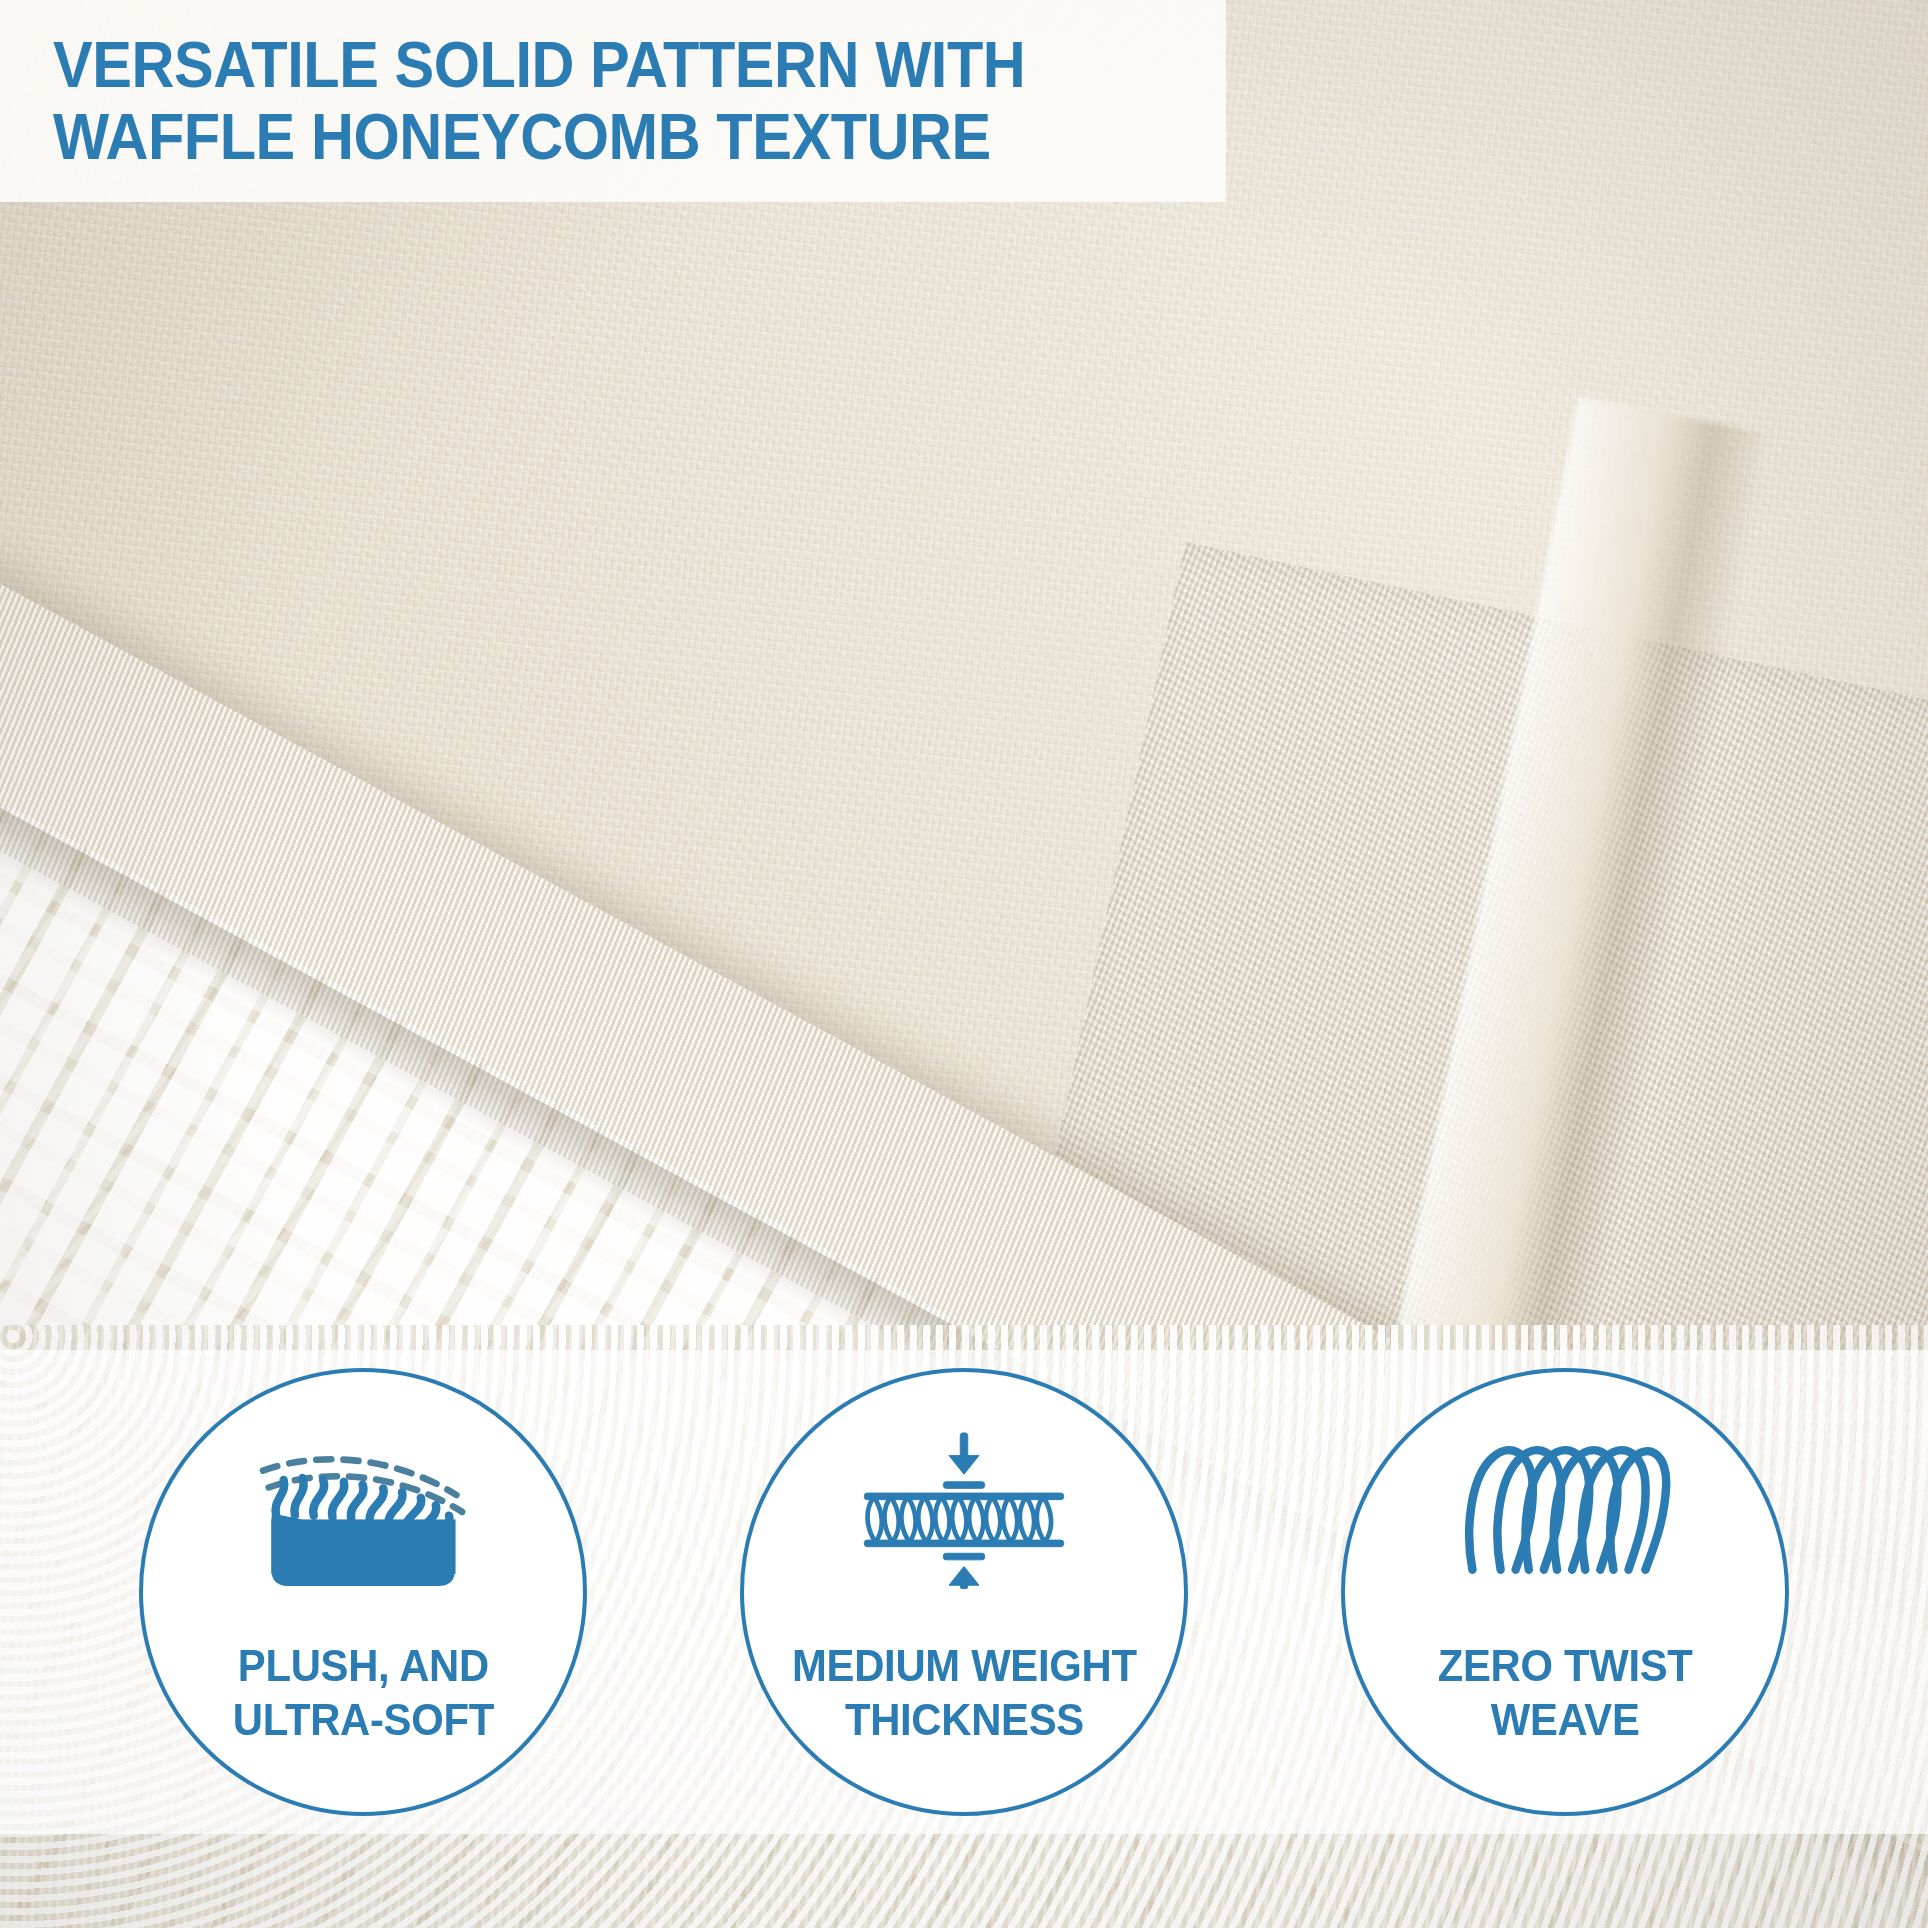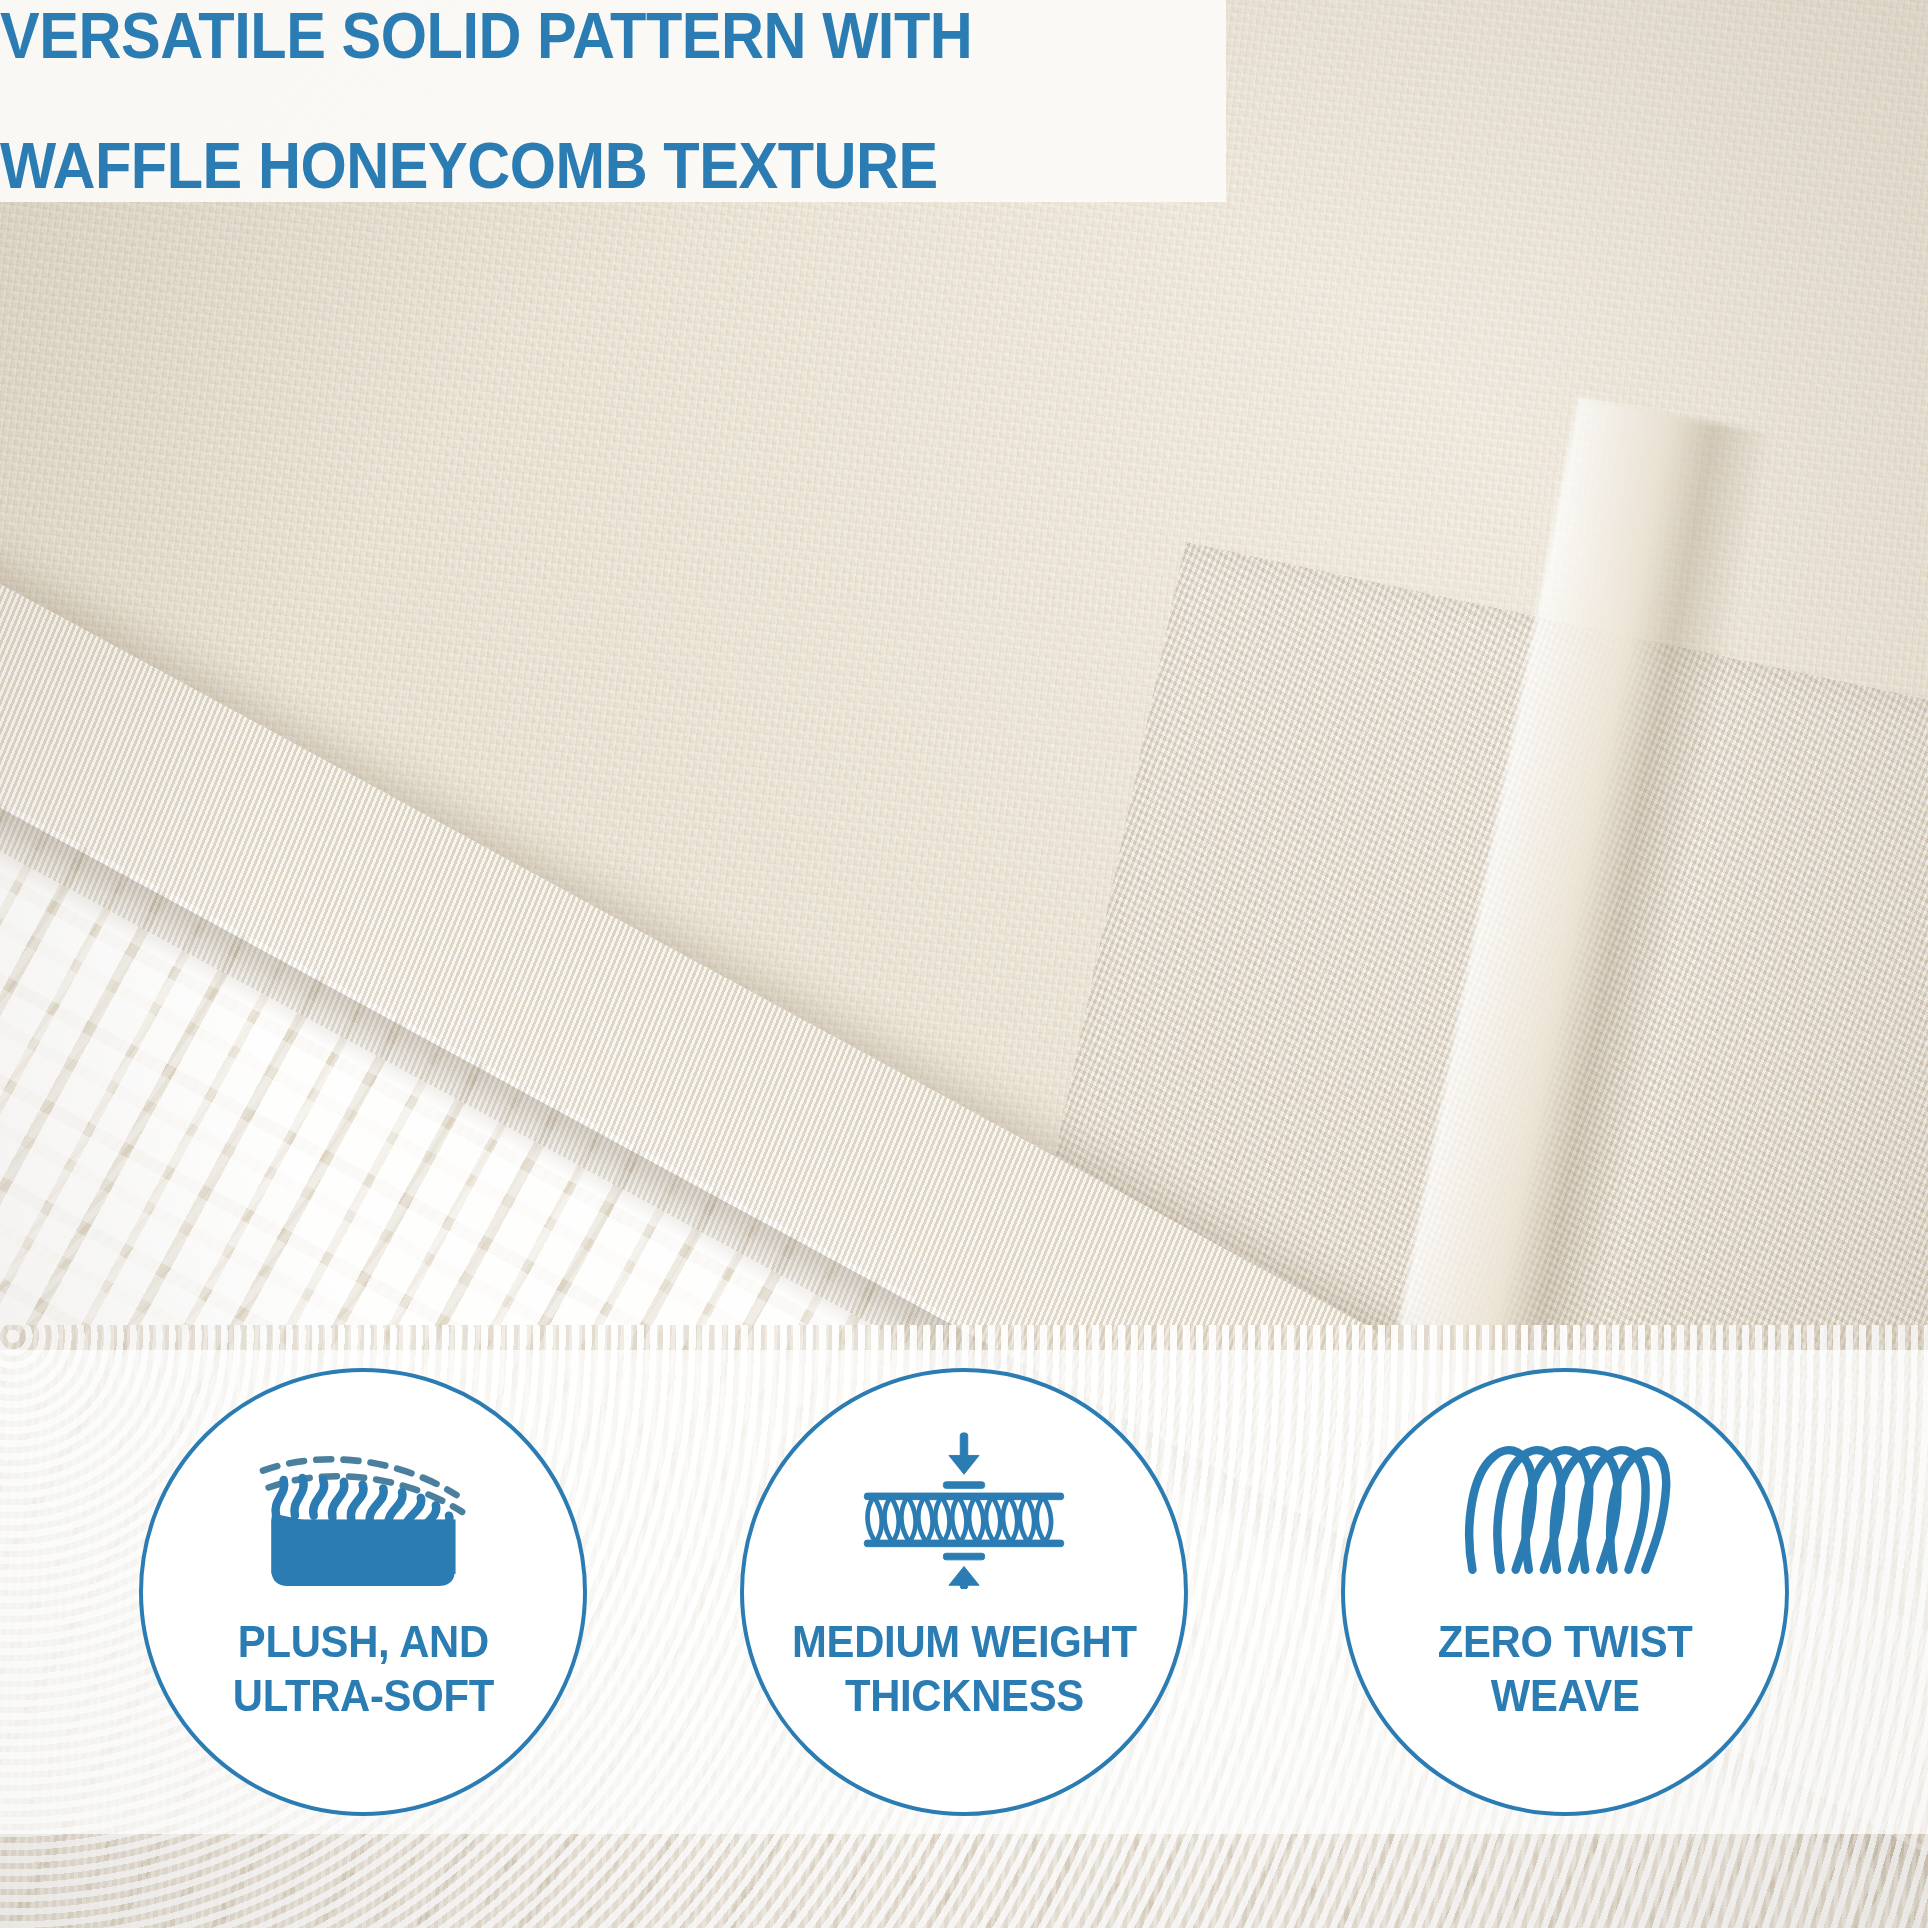--- a/index.html
+++ b/index.html
@@ -120,22 +120,22 @@
   .vignette{
     position:absolute;inset:0;
     background:radial-gradient(ellipse at 50% 48%, rgba(0,0,0,0) 52%, rgba(96,82,62,.13) 100%);
   }
 
   
   .headline-banner{
     position:absolute;left:0;top:0;
     width:1226px;height:202px;
     background:rgba(252,251,248,.93);
-    display:flex;flex-direction:column;justify-content:space-between;
-    box-sizing:border-box;
+    display:flex;flex-direction:column;justify-content:center;
+    padding-left:53px;box-sizing:border-box;
   }
   .headline-line{
     color:#2b7cb3;
     font-family:"Liberation Sans",sans-serif;
     font-weight:bold;
     font-size:64px;
     line-height:72px;
     letter-spacing:-0.5px;
     transform:scaleX(.93);
     transform-origin:left center;
@@ -153,20 +153,21 @@
     gap:153px;
   }
   .badge{
     width:448px;height:448px;border-radius:50%;
     border:4.7px solid #2b7cb3;
     background:rgba(255,255,255,.96);
     box-sizing:border-box;
     display:flex;flex-direction:column;align-items:center;
     justify-content:flex-start;
     padding-top:58px;
+    gap:24px;
   }
   .badge-icon{
     width:226px;height:160px;
     display:flex;align-items:center;justify-content:center;
   }
   .badge-icon svg{display:block;}
   .badge-label{
     margin-top:24.5px;
     text-align:center;
     color:#2b7cb3;

